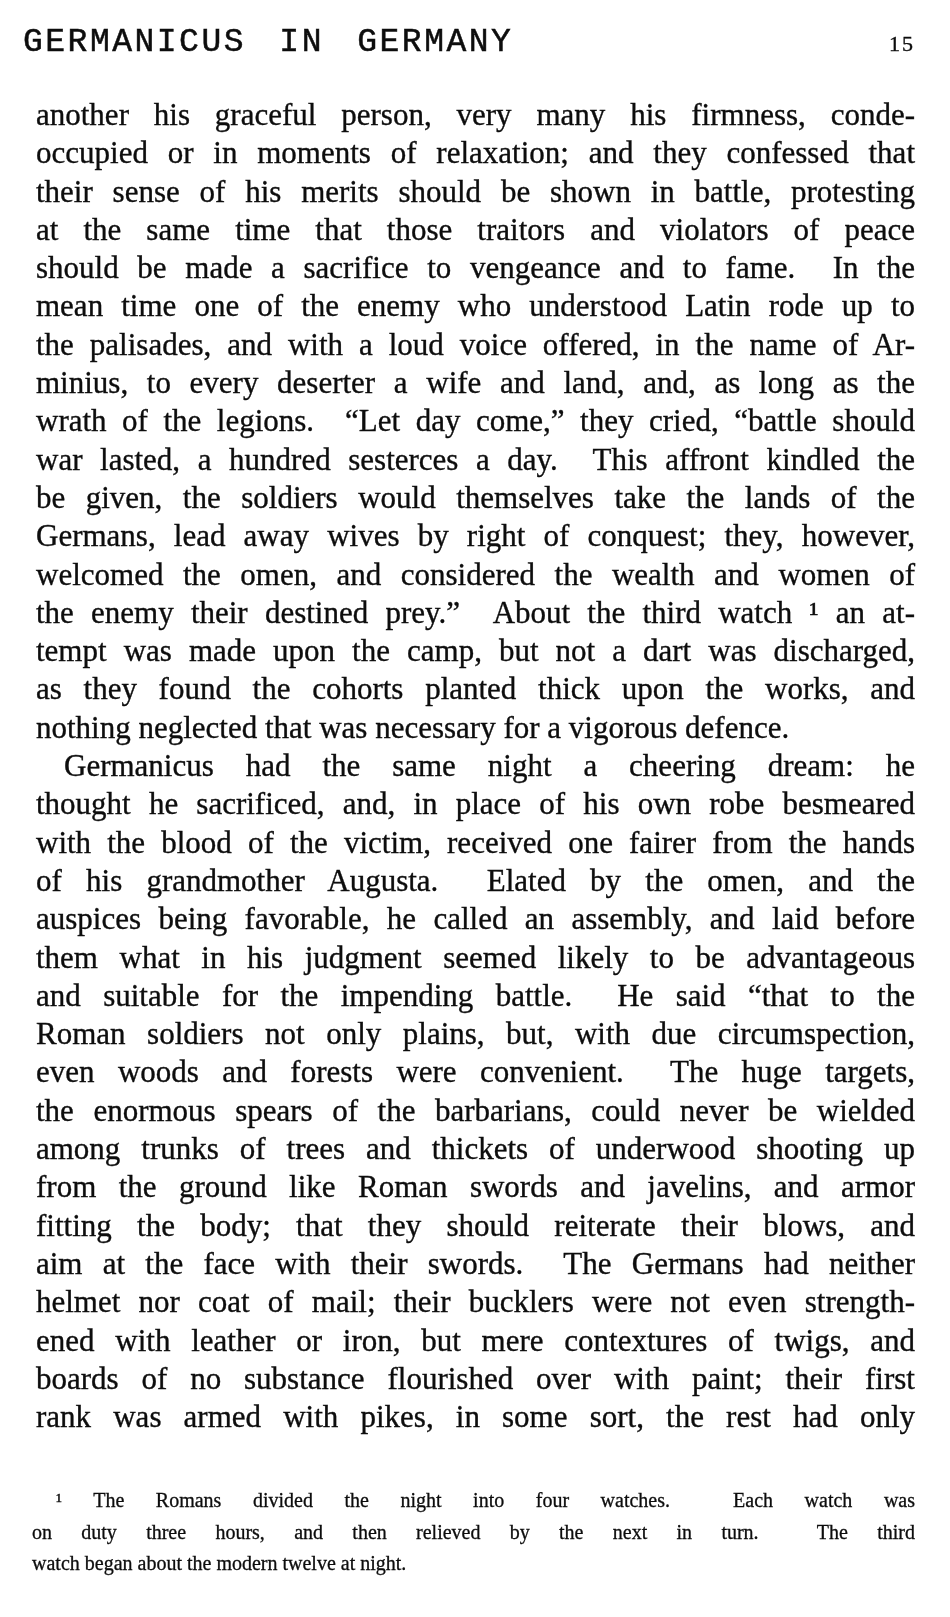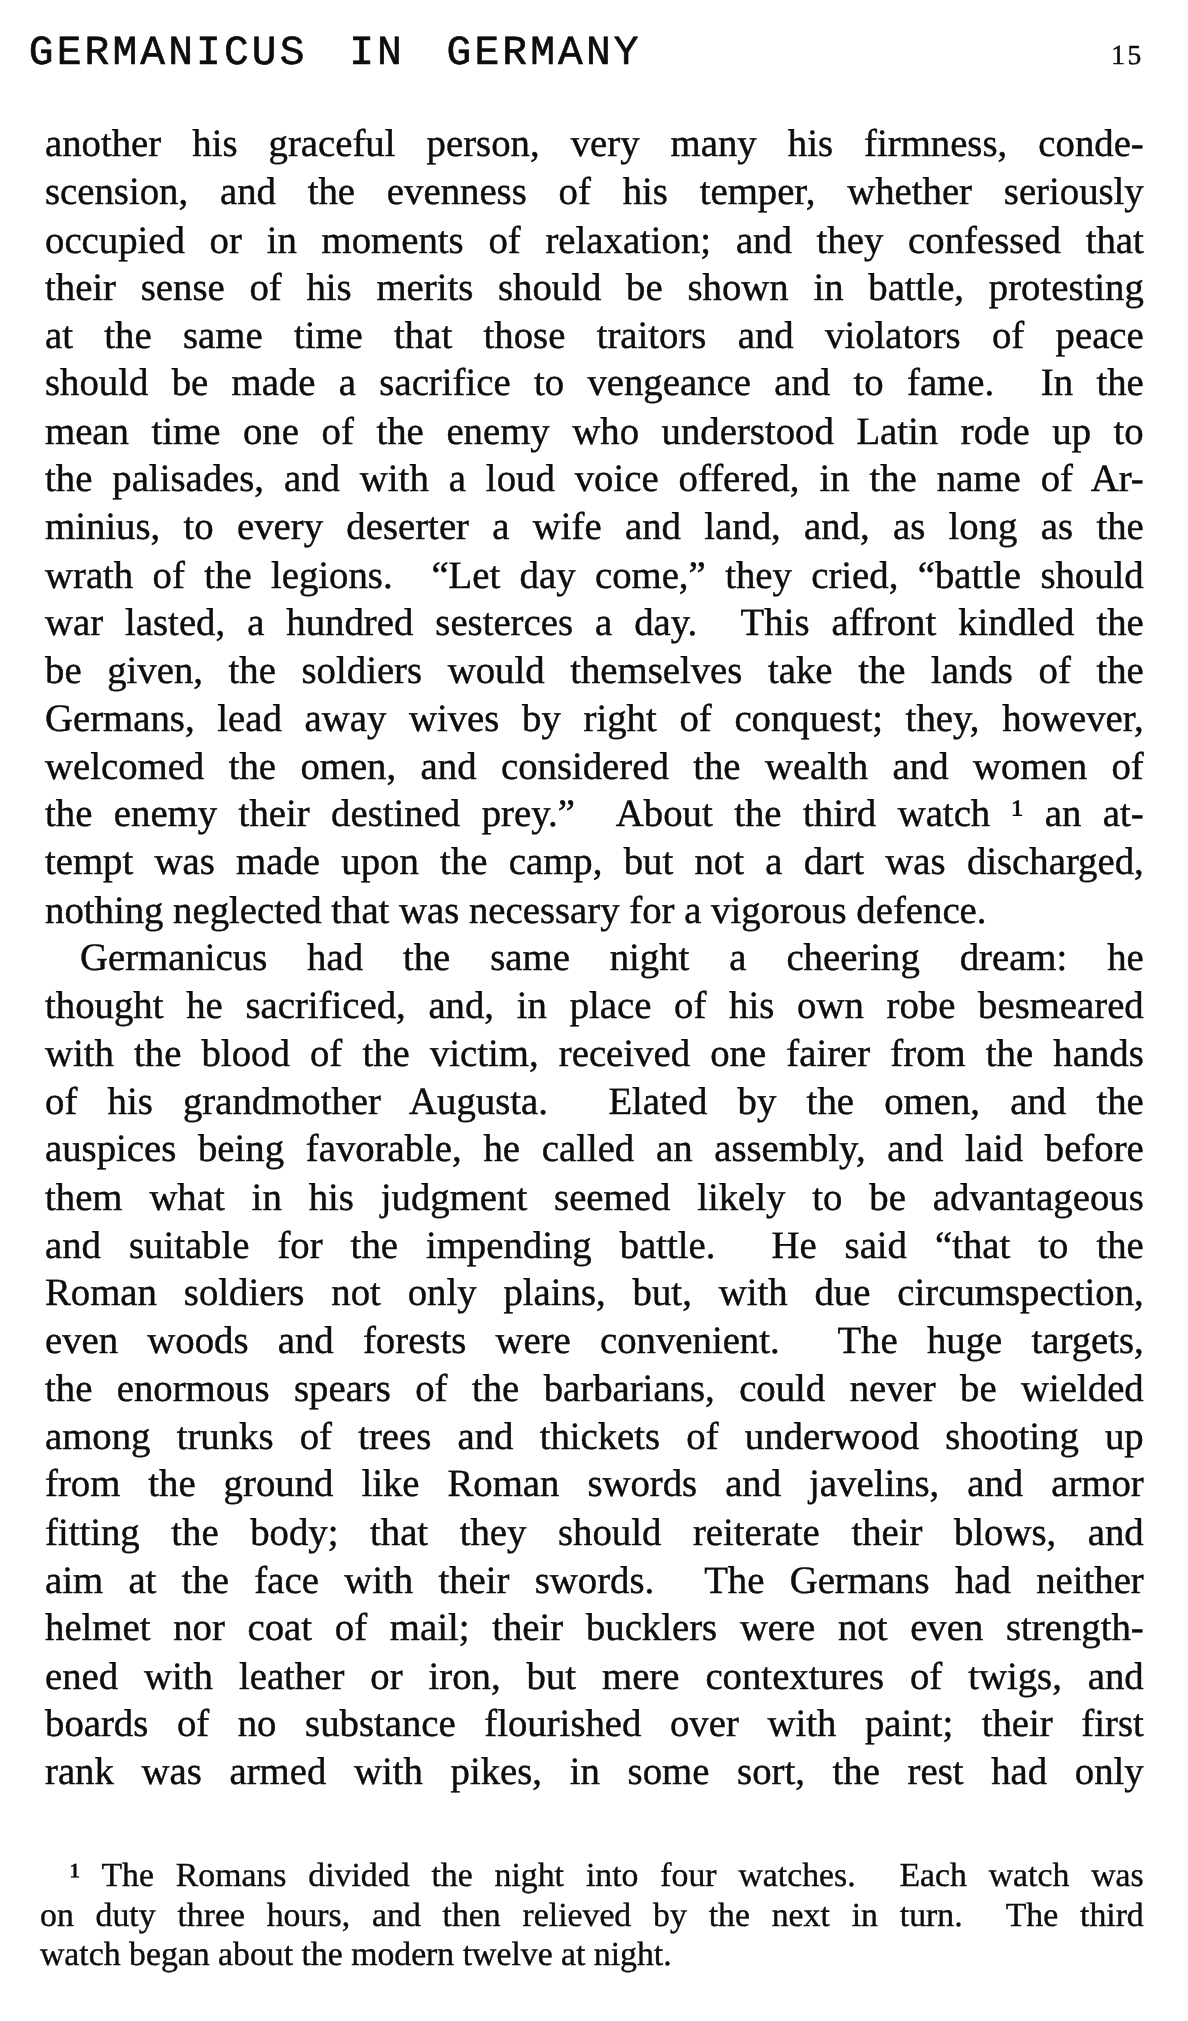--- a/index.html
+++ b/index.html
@@ -65,21 +65,21 @@
   }
   .footnote {
     position: absolute;
     top: 1485px;
     left: 32px;
     right: 35px;
   }
   .fn-line {
     height: 31.5px;
     line-height: 31.5px;
-    font-size: 27px;
+    font-size: 20px;
     text-align: justify;
     text-align-last: justify;
     -webkit-text-stroke: 0.3px currentColor;
   }
   .fn-line.flush {
     text-align-last: left;
   }
   .fn-line.indent {
     text-indent: 24px;
   }
@@ -91,35 +91,35 @@
 
   <div class="running-header">
     <span class="title">GERMANICUS IN GERMANY</span>
     <span class="pagenum">15</span>
   </div>
 
   <div class="text-body">
 
     <div class="para">
       <div class="line">another his graceful person, very many his firmness, conde-</div>
-      <div class="line">scension, and the evenness of his temper, whether seriously</div>
       <div class="line">occupied or in moments of relaxation; and they confessed that</div>
       <div class="line">their sense of his merits should be shown in battle, protesting</div>
       <div class="line">at the same time that those traitors and violators of peace</div>
       <div class="line">should be made a sacrifice to vengeance and to fame.&nbsp; In the</div>
       <div class="line">mean time one of the enemy who understood Latin rode up to</div>
       <div class="line">the palisades, and with a loud voice offered, in the name of Ar-</div>
       <div class="line">minius, to every deserter a wife and land, and, as long as the</div>
       <div class="line">wrath of the legions.&nbsp; “Let day come,” they cried, “battle should</div>
       <div class="line">war lasted, a hundred sesterces a day.&nbsp; This affront kindled the</div>
       <div class="line">be given, the soldiers would themselves take the lands of the</div>
       <div class="line">Germans, lead away wives by right of conquest; they, however,</div>
       <div class="line">welcomed the omen, and considered the wealth and women of</div>
       <div class="line">the enemy their destined prey.”&nbsp; About the third watch&nbsp;¹ an at-</div>
       <div class="line">tempt was made upon the camp, but not a dart was discharged,</div>
+      <div class="line">as they found the cohorts planted thick upon the works, and</div>
       <div class="line flush">nothing neglected that was necessary for a vigorous defence.</div>
     </div>
 
     <div class="para">
       <div class="line indent">Germanicus had the same night a cheering dream: he</div>
       <div class="line">thought he sacrificed, and, in place of his own robe besmeared</div>
       <div class="line">with the blood of the victim, received one fairer from the hands</div>
       <div class="line">of his grandmother Augusta.&nbsp; Elated by the omen, and the</div>
       <div class="line">auspices being favorable, he called an assembly, and laid before</div>
       <div class="line">them what in his judgment seemed likely to be advantageous</div>

